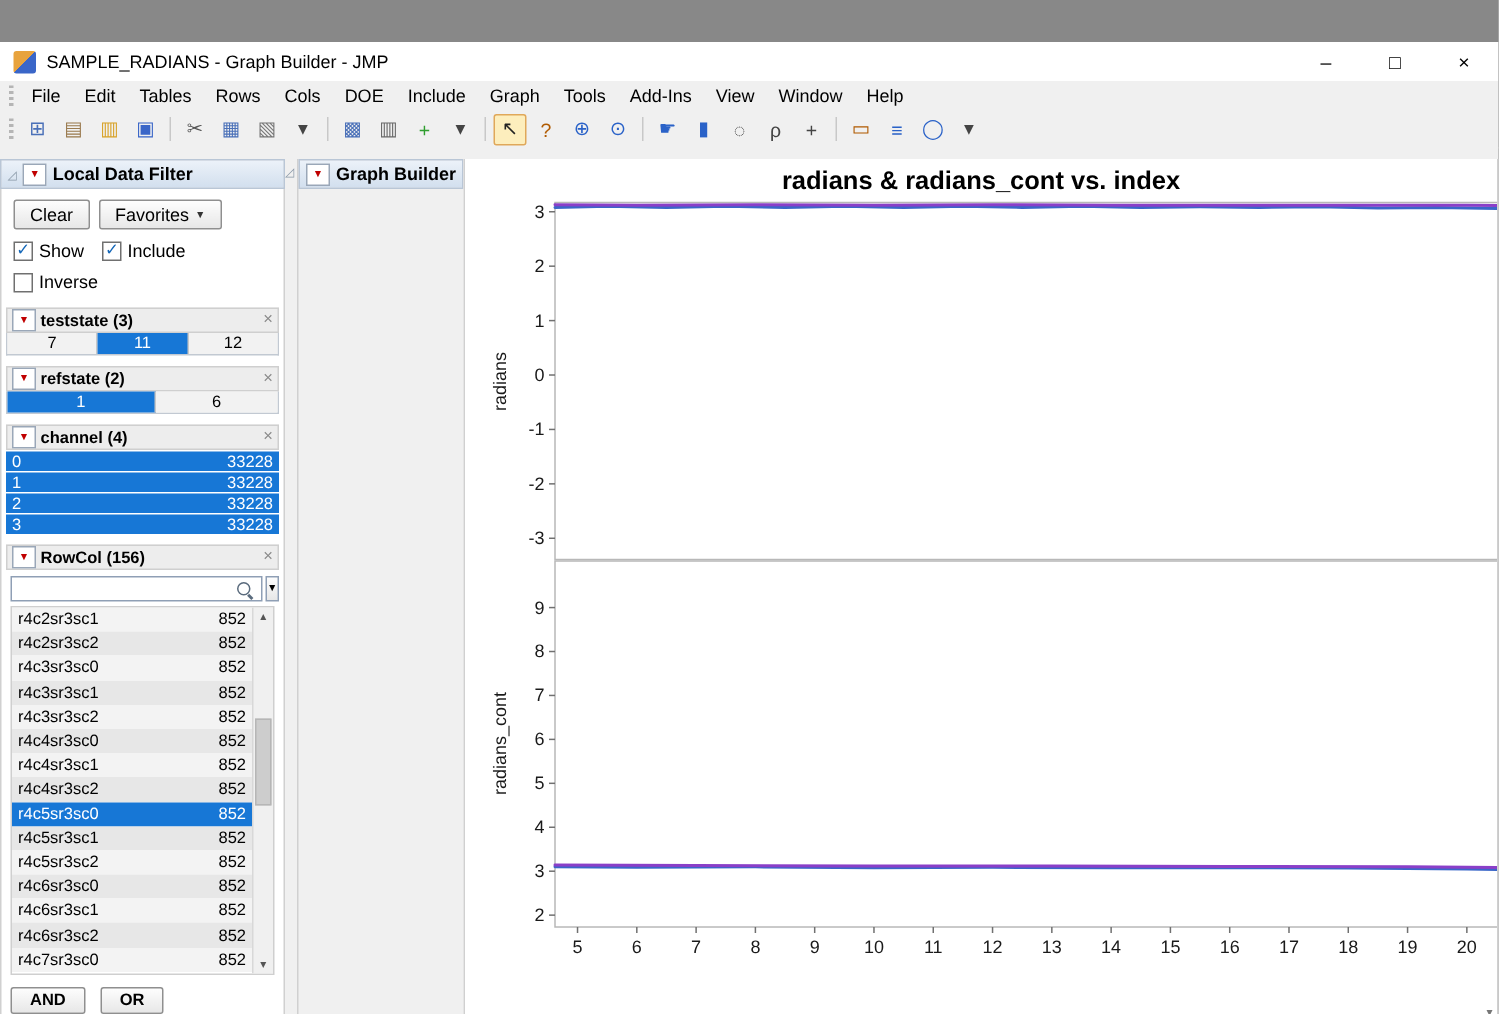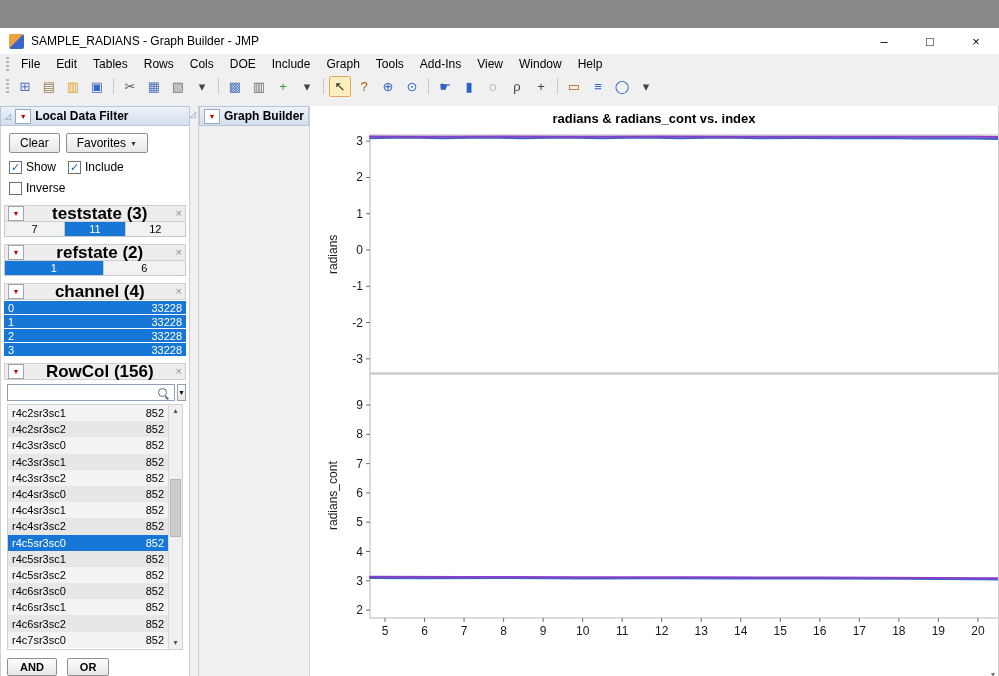--- a/index.html
+++ b/index.html
@@ -52,21 +52,21 @@
   .checkrow{display:flex;gap:12px;padding:4px 8px;align-items:center;}
   .cbwrap{display:flex;align-items:center;gap:4px;}
   .cb{width:13px;height:13px;border:1px solid #707070;background:#fff;box-sizing:border-box;
       display:inline-flex;align-items:center;justify-content:center;font-size:11px;color:#1467b8;line-height:1;}
   .matching{padding:2px 8px;}
   .invrow{padding:3px 8px;}
 
   .fgroup{margin:7px 3px 0 3px;}
   .fg-header{height:17px;background:#ededed;border:1px solid #cfcfcf;display:flex;align-items:center;
              padding:0 3px;gap:3px;box-sizing:border-box;}
-  .fg-title{flex:1;text-align:center;font-weight:bold;font-size:17px;}
+  .fg-title{flex:1;text-align:left;font-weight:bold;font-size:11px;}
   .fg-close{color:#8a8a8a;font-size:11px;line-height:1;}
   .seg-row{display:flex;height:14px;border:1px solid #c2c9d2;border-top:none;}
   .seg{flex:1;display:flex;align-items:center;justify-content:center;font-size:11px;
        background:#f2f2f2;border-right:1px solid #c8c8c8;}
   .seg:last-child{border-right:none;}
   .seg.sel{background:#1777d6;color:#fff;}
   .seg.w12{flex:1.2;}
 
   .chan-row{height:13px;background:#1777d6;color:#fff;display:flex;align-items:center;
             padding:0 4px;font-size:11px;margin-top:1px;}
@@ -93,21 +93,21 @@
   .rc-arrow{position:absolute;left:0;right:0;text-align:center;font-size:8px;color:#555;line-height:12px;}
   .rc-arrow.up{top:0;} .rc-arrow.down{bottom:0;}
   .rc-thumb{position:absolute;top:74px;left:1px;right:1px;height:56px;background:#cdcdcd;border:1px solid #b6b6b6;}
 
   .andor{display:flex;gap:10px;margin:8px 6px;}
   .btn.small{padding:2px 12px;font-weight:bold;font-size:11px;}
 
   
   .graph-area{flex:1;background:#fff;position:relative;border:1px solid #d0d0d0;border-top:none;overflow:hidden;}
   #graph-svg{position:absolute;left:0;top:0;}
-  .chart-title{position:absolute;top:5px;left:0;right:0;text-align:center;font-weight:bold;font-size:13px;}
+  .chart-title{position:absolute;top:5px;left:0;right:0;text-align:center;font-weight:bold;font-size:17px;}
   .ylab{position:absolute;writing-mode:vertical-rl;transform:rotate(180deg);font-size:12px;left:16px;
         text-align:center;color:#1a1a1a;}
   #ylab-1{top:92px;height:112px;}
   #ylab-2{top:326px;height:128px;}
   .xlab{position:absolute;top:540px;left:60px;width:700px;text-align:center;font-size:12px;}
   .ga-down{position:absolute;right:3px;bottom:4px;font-size:8px;color:#777;}
 
   
   .statusbar{position:absolute;bottom:0;left:0;right:0;height:20px;background:#f0f0f0;
              border-top:1px solid #d9d9d9;display:flex;align-items:center;justify-content:flex-end;

